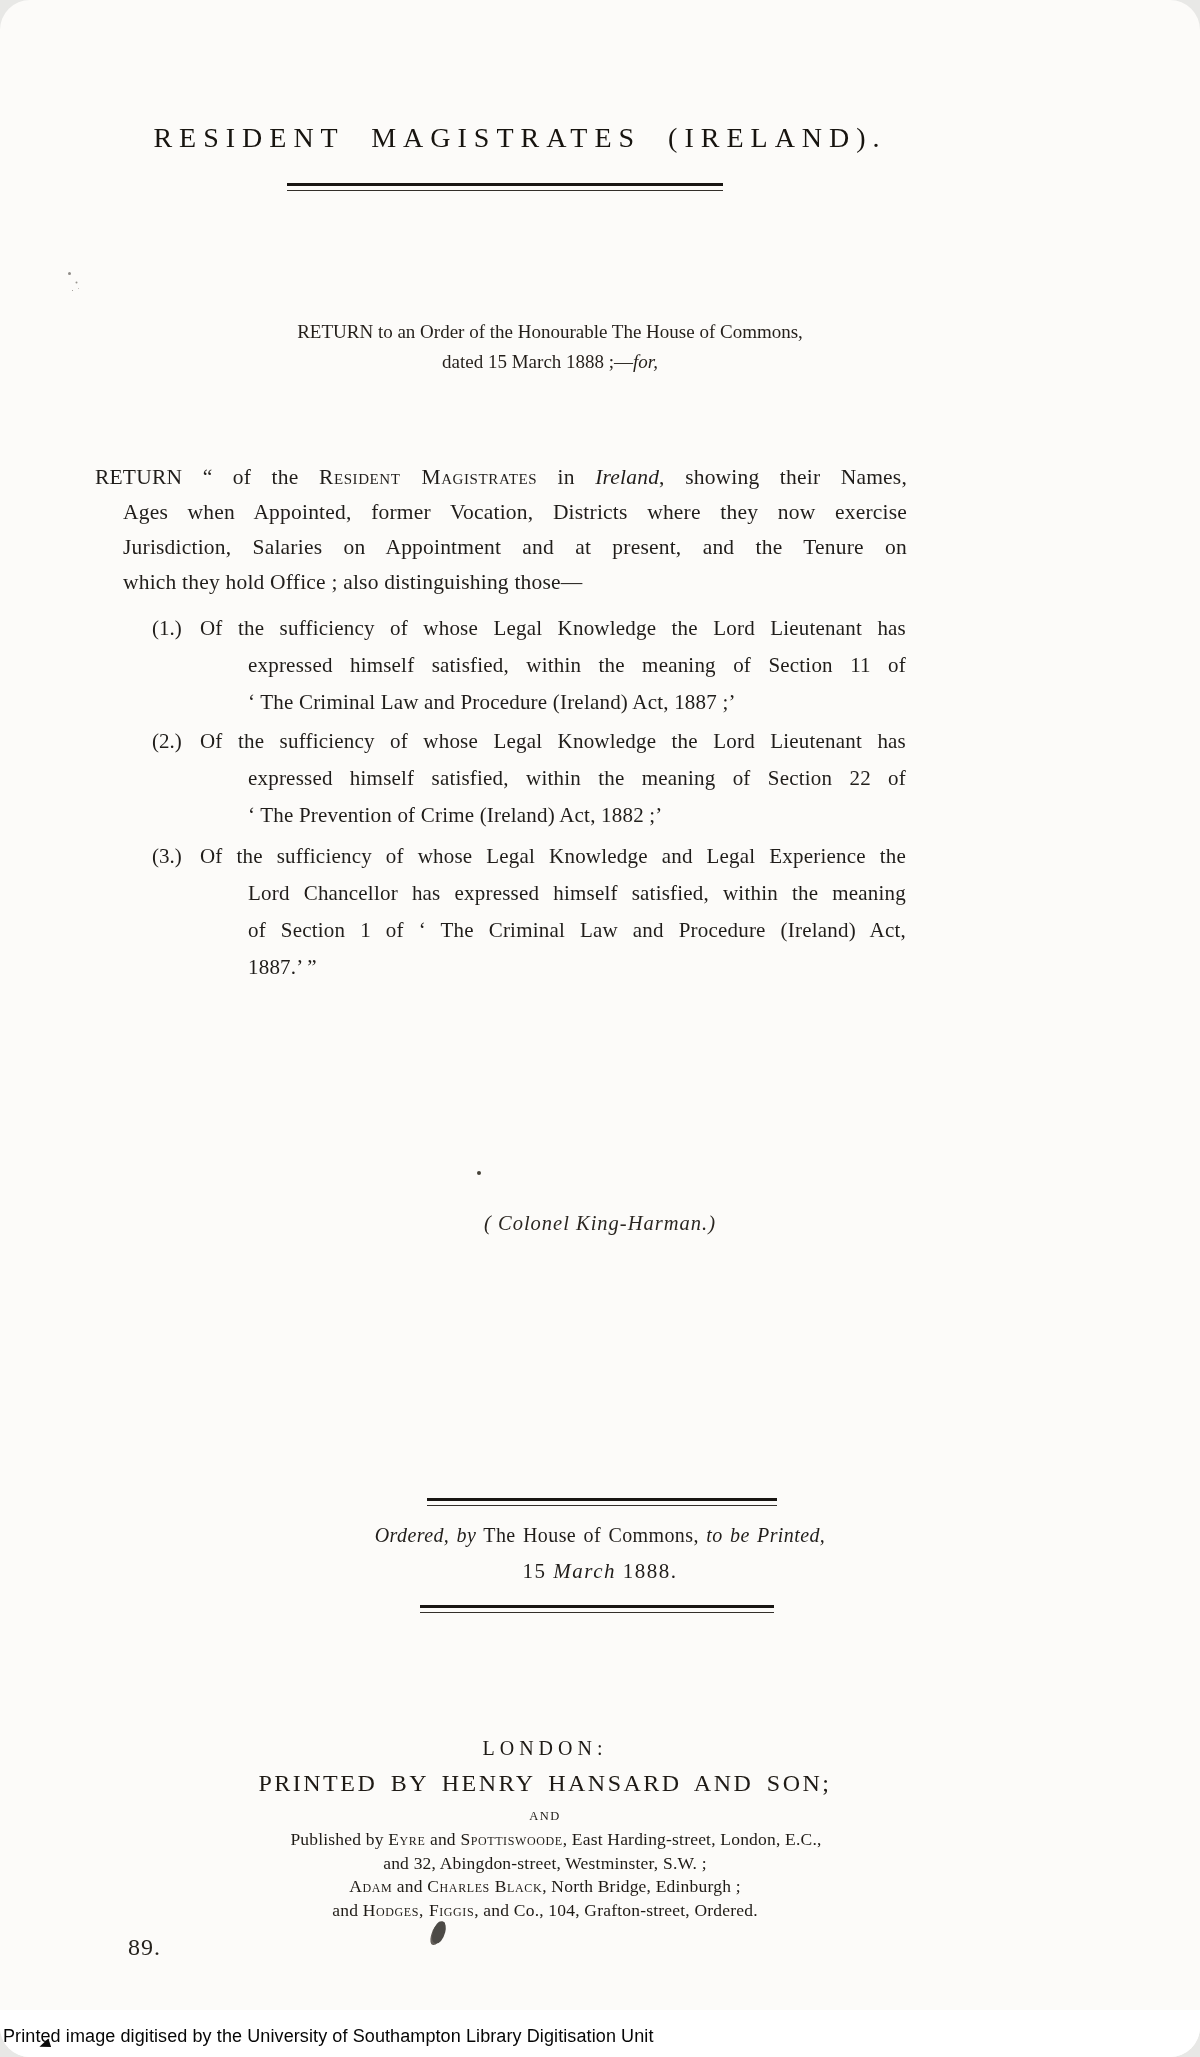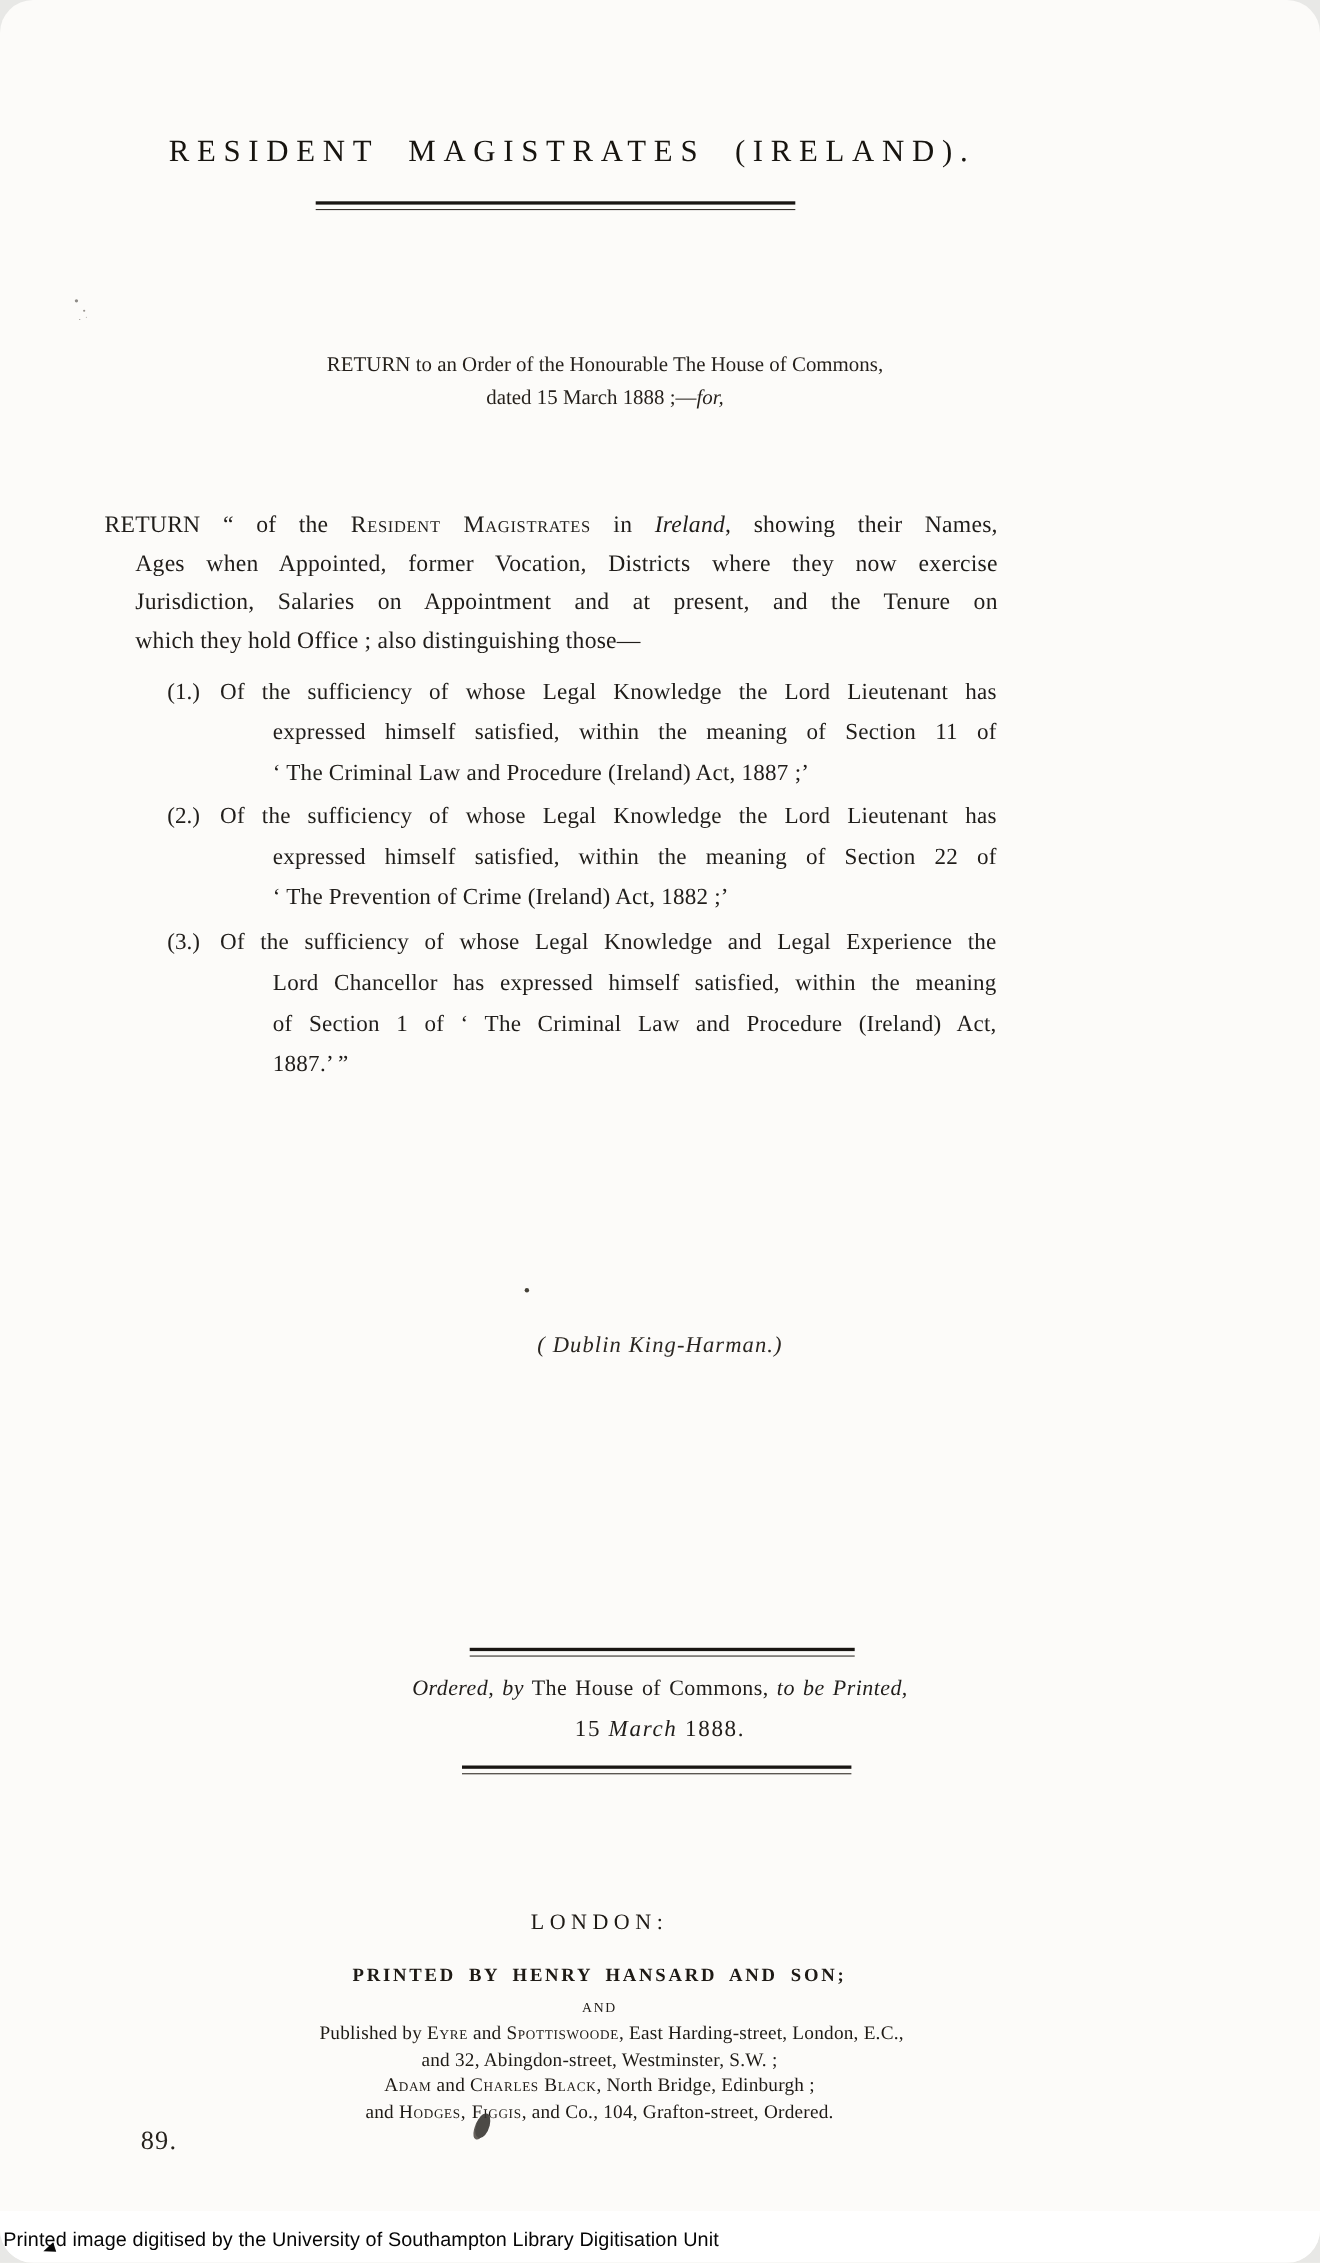--- a/index.html
+++ b/index.html
@@ -48,21 +48,21 @@
     letter-spacing:1px;color:#2a2621;}
   
   .rule-a{left:427px;top:1498px;width:350px;}
   .rule-b{left:420px;top:1605px;width:354px;}
   .ordered{position:absolute;left:0;top:1524px;width:1200px;text-align:center;}
   .ordered-l1{font-size:20px;letter-spacing:.4px;word-spacing:2px;}
   .ordered-l2{font-size:21px;margin-top:12px;letter-spacing:1.5px;}
   
   .imprint{position:absolute;left:0;top:1737px;width:1090px;text-align:center;color:#1e1a15;}
   .imp-london{font-size:20px;letter-spacing:5px;word-spacing:4px;}
-  .imp-printer{font-size:17px;letter-spacing:2.5px;word-spacing:5px;margin-top:26px;font-weight:bold;}
+  .imp-printer{font-size:24px;letter-spacing:2.5px;word-spacing:5px;margin-top:10px;}
   .imp-and{font-size:12.5px;letter-spacing:1.5px;margin-top:12px;}
   .imp-line{font-size:17.5px;line-height:23.5px;letter-spacing:.2px;}
   .imp-first{margin-top:4px;padding-left:22px;}
   
   .page-number{position:absolute;left:128px;top:1934px;font-size:24px;letter-spacing:1px;color:#26221d;}
   .ink-smudge{position:absolute;left:433px;top:1921px;width:12px;height:23px;
     background:#3a3733;border-radius:55% 45% 60% 40%;transform:rotate(14deg);
     box-shadow:-2px 3px 0 -1px #55504a, 1px -2px 0 -2px #2c2925;opacity:.9;}
   .pencil-mark{position:absolute;left:68px;top:272px;width:3px;height:3px;background:#8f8c88;
     border-radius:50%;
@@ -124,21 +124,21 @@
     <span class="inum">(3.)</span>
     <div class="ilines">
       <div class="iline just">Of the sufficiency of whose Legal Knowledge and Legal Experience the</div>
       <div class="iline just cont">Lord Chancellor has expressed himself satisfied, within the meaning</div>
       <div class="iline just cont">of Section 1 of ‘ The Criminal Law and Procedure (Ireland) Act,</div>
       <div class="iline cont">1887.’ ”</div>
     </div>
   </div>
 
   <div class="speck speck-colonel"></div>
-  <div class="colonel">( Dublin King-Harman.)</div>
+  <div class="colonel">( Colonel King-Harman.)</div>
 
   <div class="double-rule rule-a"></div>
   <div class="ordered">
     <div class="ordered-l1"><span class="i">Ordered, by</span><span> The House of Commons, </span><span class="i">to be Printed,</span></div>
     <div class="ordered-l2"><span>15 </span><span class="i">March</span><span> 1888.</span></div>
   </div>
   <div class="double-rule rule-b"></div>
 
   <div class="imprint">
     <div class="imp-london">LONDON:</div>

